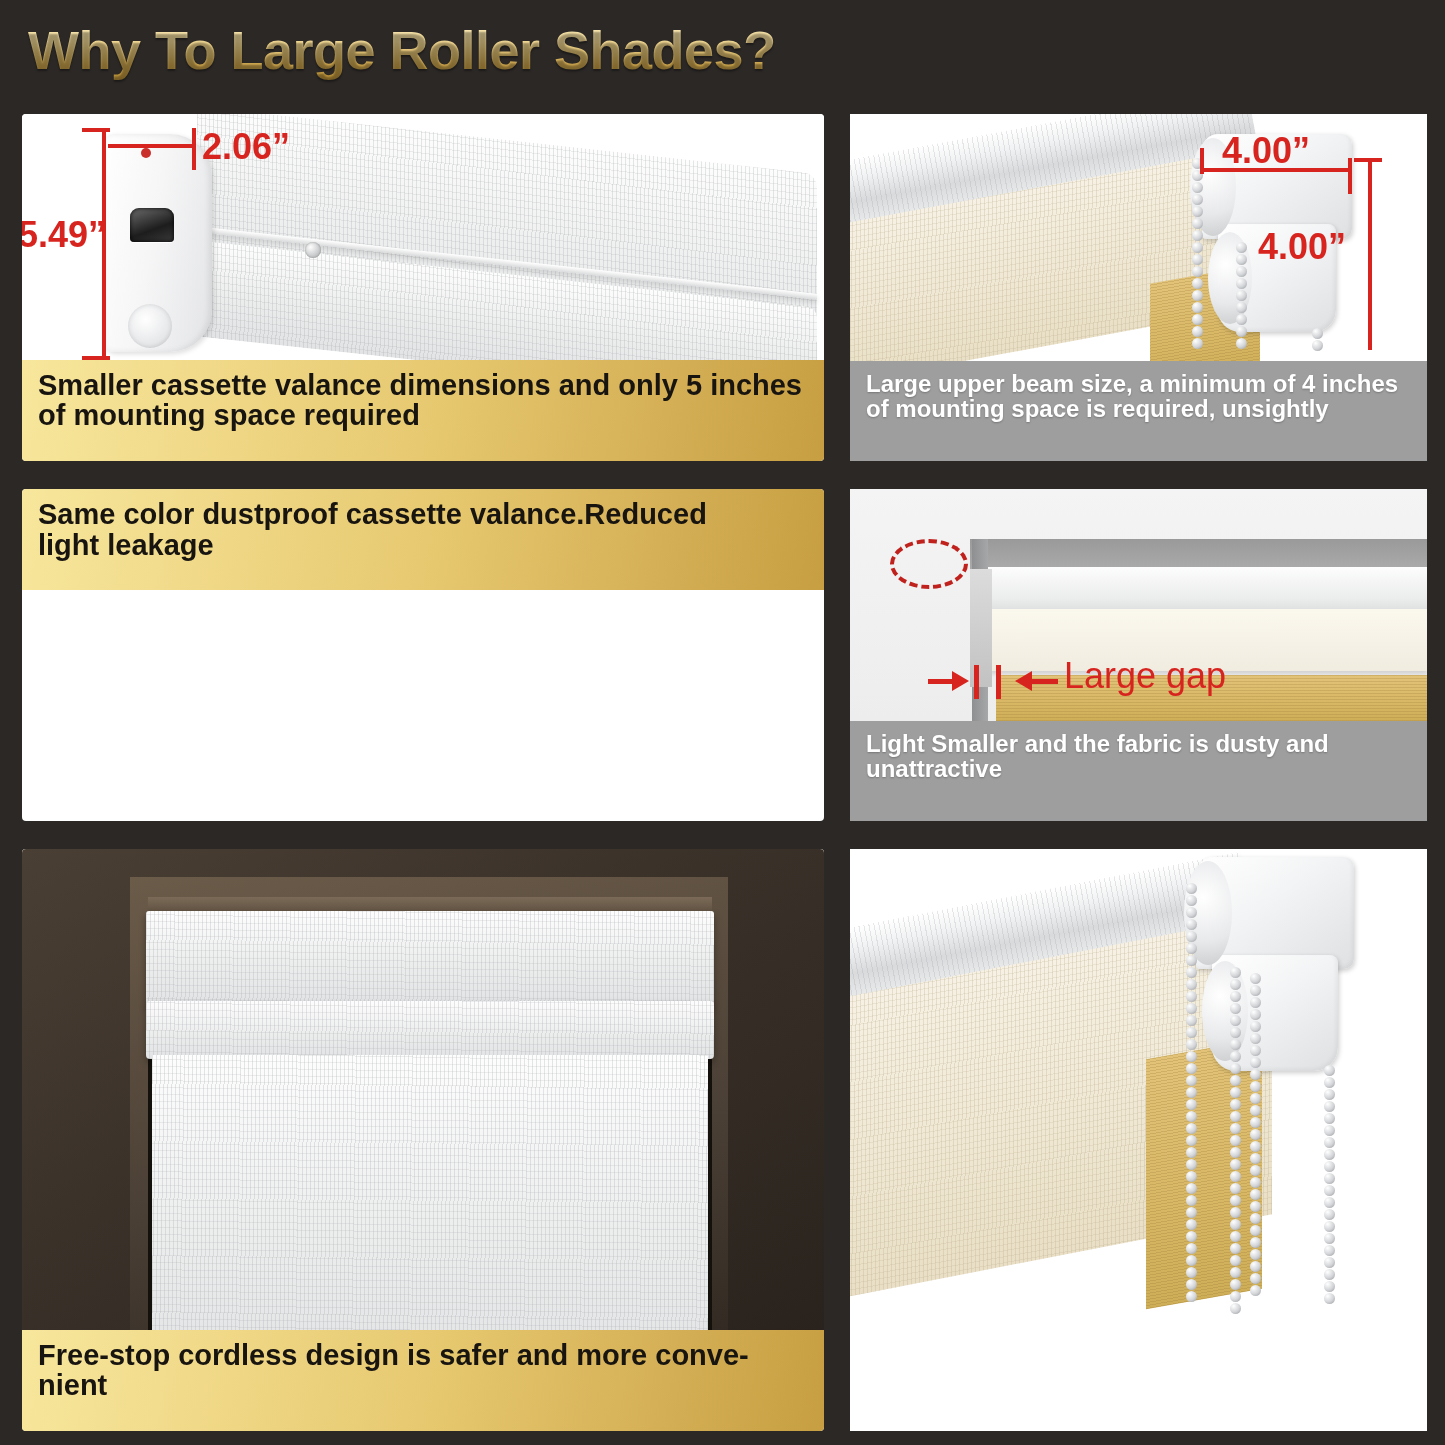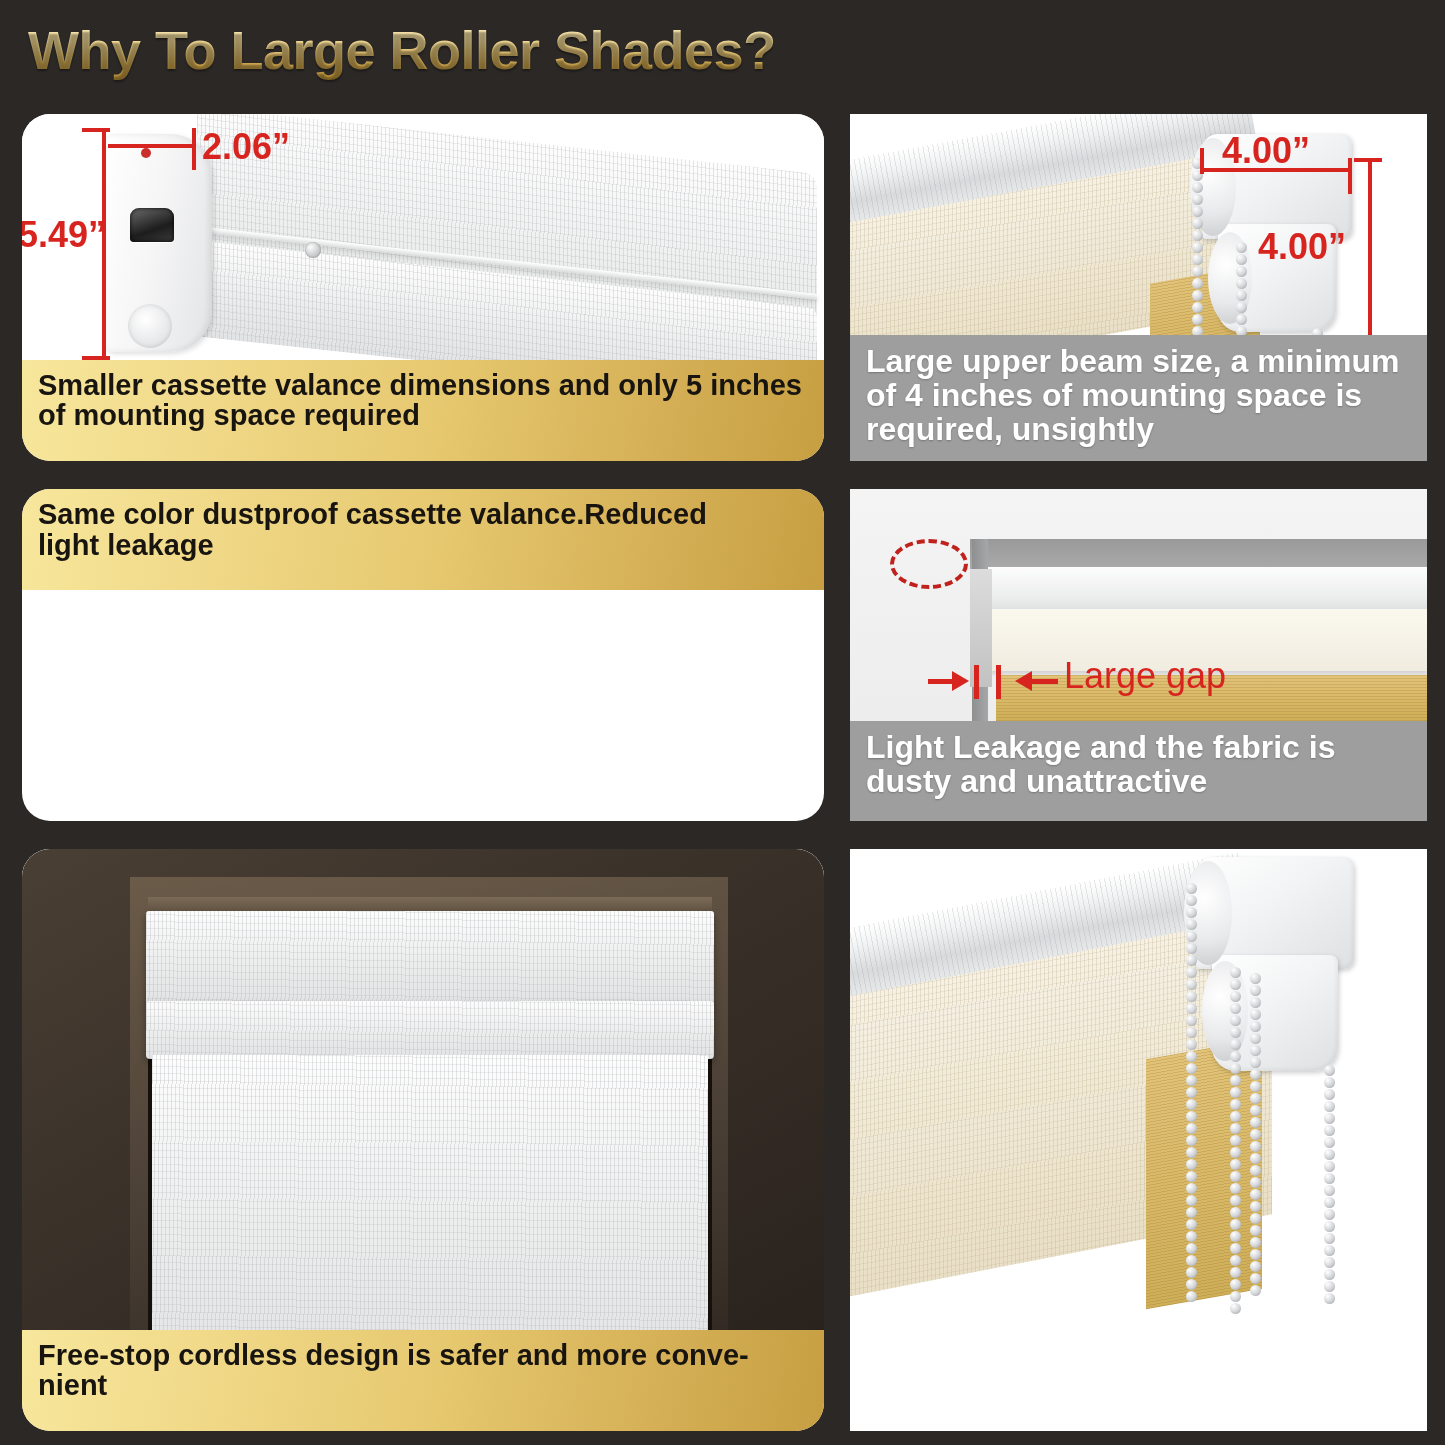--- a/index.html
+++ b/index.html
@@ -34,21 +34,21 @@
   .cell { position:relative; }
 
   
   .panel {
     position:absolute; overflow:hidden;
     background:#fff;
     display:flex; flex-direction:column;
   }
   .panel.good {
     left:22px; right:22px; top:14px; bottom:14px;
-    border-radius:28px;
+    border-radius:4px;
   }
   .panel.bad {
     left:4px; right:18px; top:14px; bottom:14px;
     border-radius:0;
   }
 
   .photo { position:relative; flex:1 1 auto; overflow:hidden; background:#fff; }
 
   
   .cap {
@@ -64,21 +64,21 @@
     min-height:96px;
     padding-bottom:30px;
   }
   .cap.gray {
     background:#9e9e9e;
     color:#ffffff;
     font-size:28px;
     min-height:100px;
     text-shadow:0 1px 2px rgba(0,0,0,.25);
   }
-  .cap.gray.tall { font-size:32px; }
+  .cap.gray.tall { font-size:24px; }
 
   
   
   .wfab {
     background:
       repeating-linear-gradient(91deg, rgba(170,172,175,.30) 0 1px, rgba(255,255,255,0) 1px 4px),
       repeating-linear-gradient(1deg, rgba(150,152,156,.16) 0 1px, rgba(255,255,255,0) 1px 7px),
       linear-gradient(180deg,#fdfdfd,#eceded 55%,#e2e3e4);
   }
   .beigefab {
@@ -363,21 +363,21 @@
 
         <div class="dimline" style="left:124px;top:176px;width:5px;height:34px;"></div>
         <div class="dimline" style="left:146px;top:176px;width:5px;height:34px;"></div>
         <div class="dimline" style="left:78px;top:190px;width:26px;height:5px;"></div>
         <div class="arrow" style="left:102px;top:182px;border-left:17px solid #d8241f;border-top:10px solid transparent;border-bottom:10px solid transparent;"></div>
         <div class="dimline" style="left:182px;top:190px;width:26px;height:5px;"></div>
         <div class="arrow" style="left:165px;top:182px;border-right:17px solid #d8241f;border-top:10px solid transparent;border-bottom:10px solid transparent;"></div>
         <div class="dim" style="left:214px;top:166px;font-size:36px;font-weight:normal;">Large gap</div>
       </div>
 
-      <div class="cap gray tall">Light Leakage and the fabric is dusty and unattractive</div>
+      <div class="cap gray tall">Light Smaller and the fabric is dusty and unattractive</div>
     </div>
   </div>
 
   <div class="cell">
     <div class="panel good p5">
       <div class="photo">
         <div class="room"></div>
         <div class="recess"></div>
         <div class="opening"></div>
 

